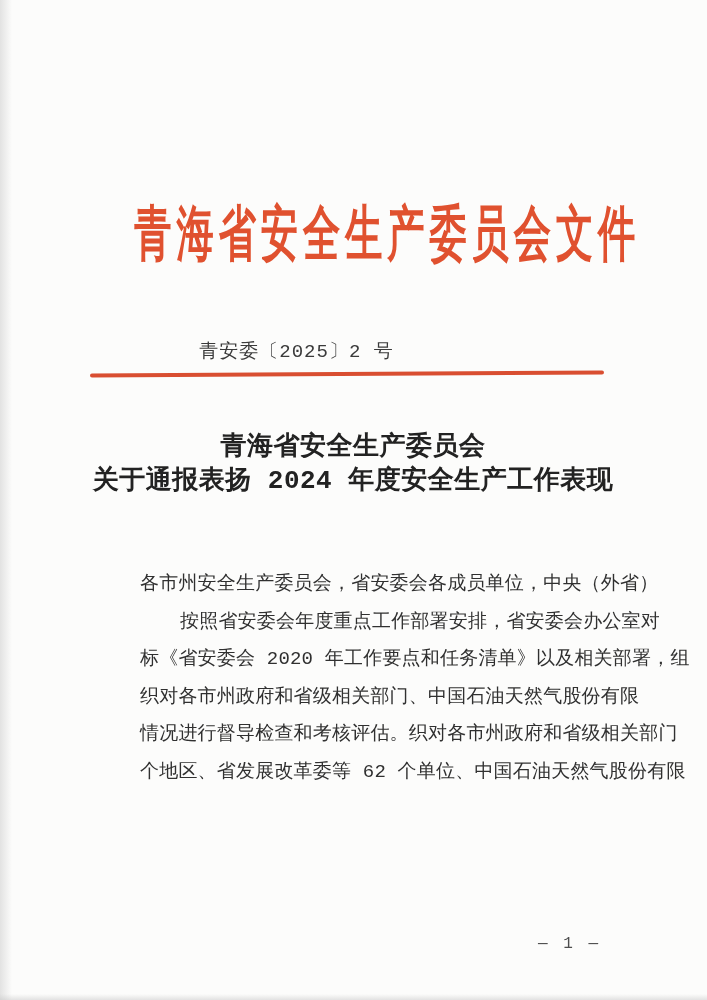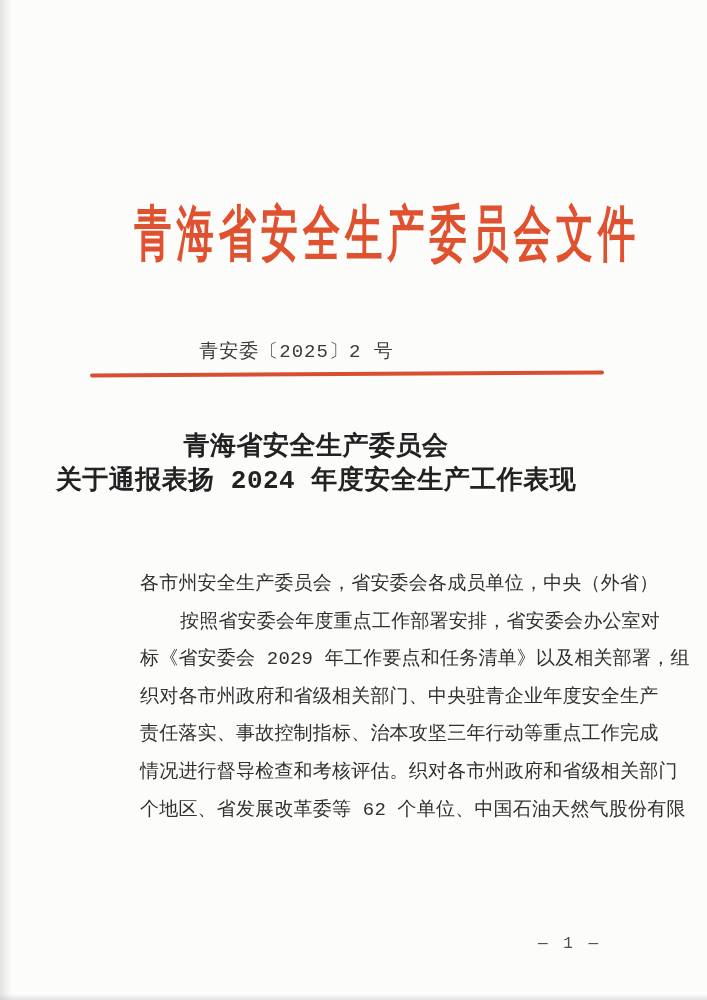--- a/index.html
+++ b/index.html
@@ -71,20 +71,21 @@
     position: absolute;
     top: 430px;
     left: 0;
     width: 632px;
     text-align: center;
     font-weight: 700;
     font-size: 26px;
     line-height: 34px;
     color: #222222;
     letter-spacing: 0.5px;
+    padding-left: 37px;
   }
   .body-text {
     position: absolute;
     top: 566px;
     left: 104px;
     width: 510px;
     font-size: 19px;
     line-height: 37.6px;
     color: #303030;
     letter-spacing: 0.2px;
@@ -120,21 +121,20 @@
   <div class="red-divider"></div>
 
   <div class="notice-title">
     <div>青海省安全生产委员会</div>
     <div>关于通报表扬 2024 年度安全生产工作表现</div>
   </div>
 
   <div class="body-text">
     <div class="body-line">各市州安全生产委员会，省安委会各成员单位，中央（外省）</div>
     <div class="body-line indent">按照省安委会年度重点工作部署安排，省安委会办公室对</div>
-    <div class="body-line">标《省安委会 2029 年工作要点和任务清单》以及相关部署，组</div>
-    <div class="body-line">织对各市州政府和省级相关部门、中央驻青企业年度安全生产</div>
-    <div class="body-line">责任落实、事故控制指标、治本攻坚三年行动等重点工作完成</div>
+    <div class="body-line">标《省安委会 2020 年工作要点和任务清单》以及相关部署，组</div>
+    <div class="body-line">织对各市州政府和省级相关部门、中国石油天然气股份有限</div>
     <div class="body-line">情况进行督导检查和考核评估。织对各市州政府和省级相关部门</div>
     <div class="body-line">个地区、省发展改革委等 62 个单位、中国石油天然气股份有限</div>
   </div>
 
   <div class="page-number">— 1 —</div>
 </div>
 
 </body></html>

